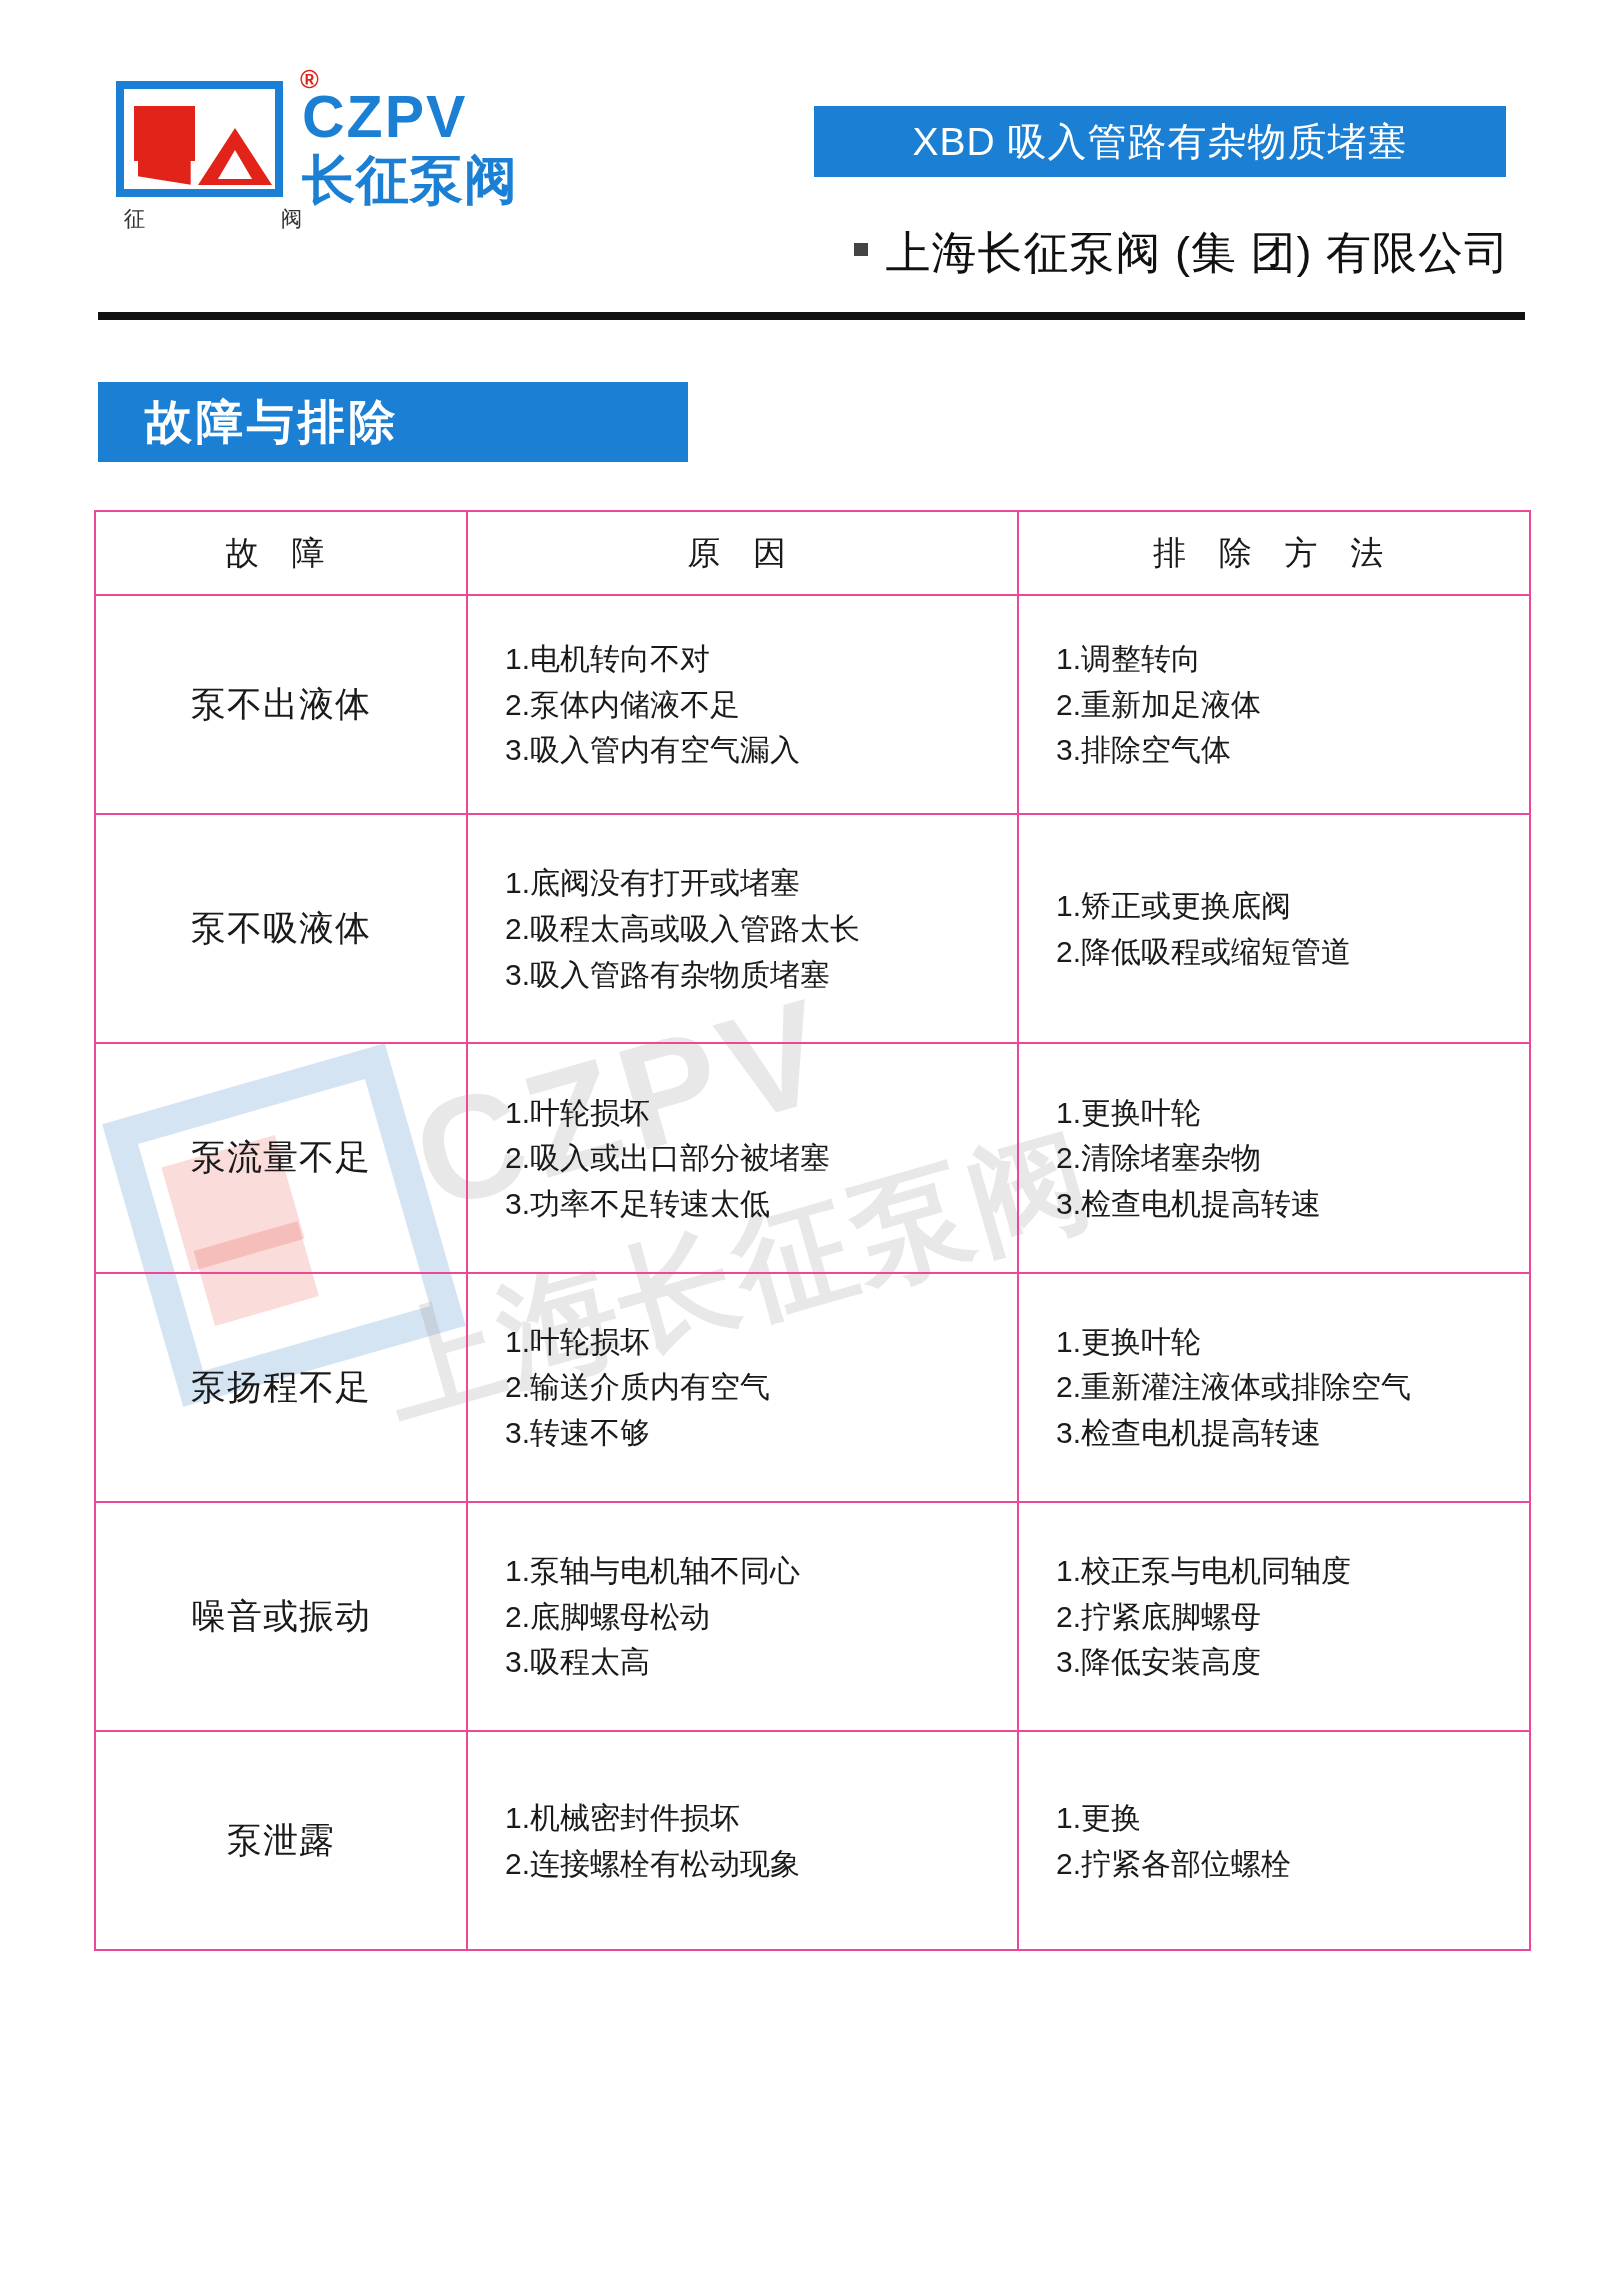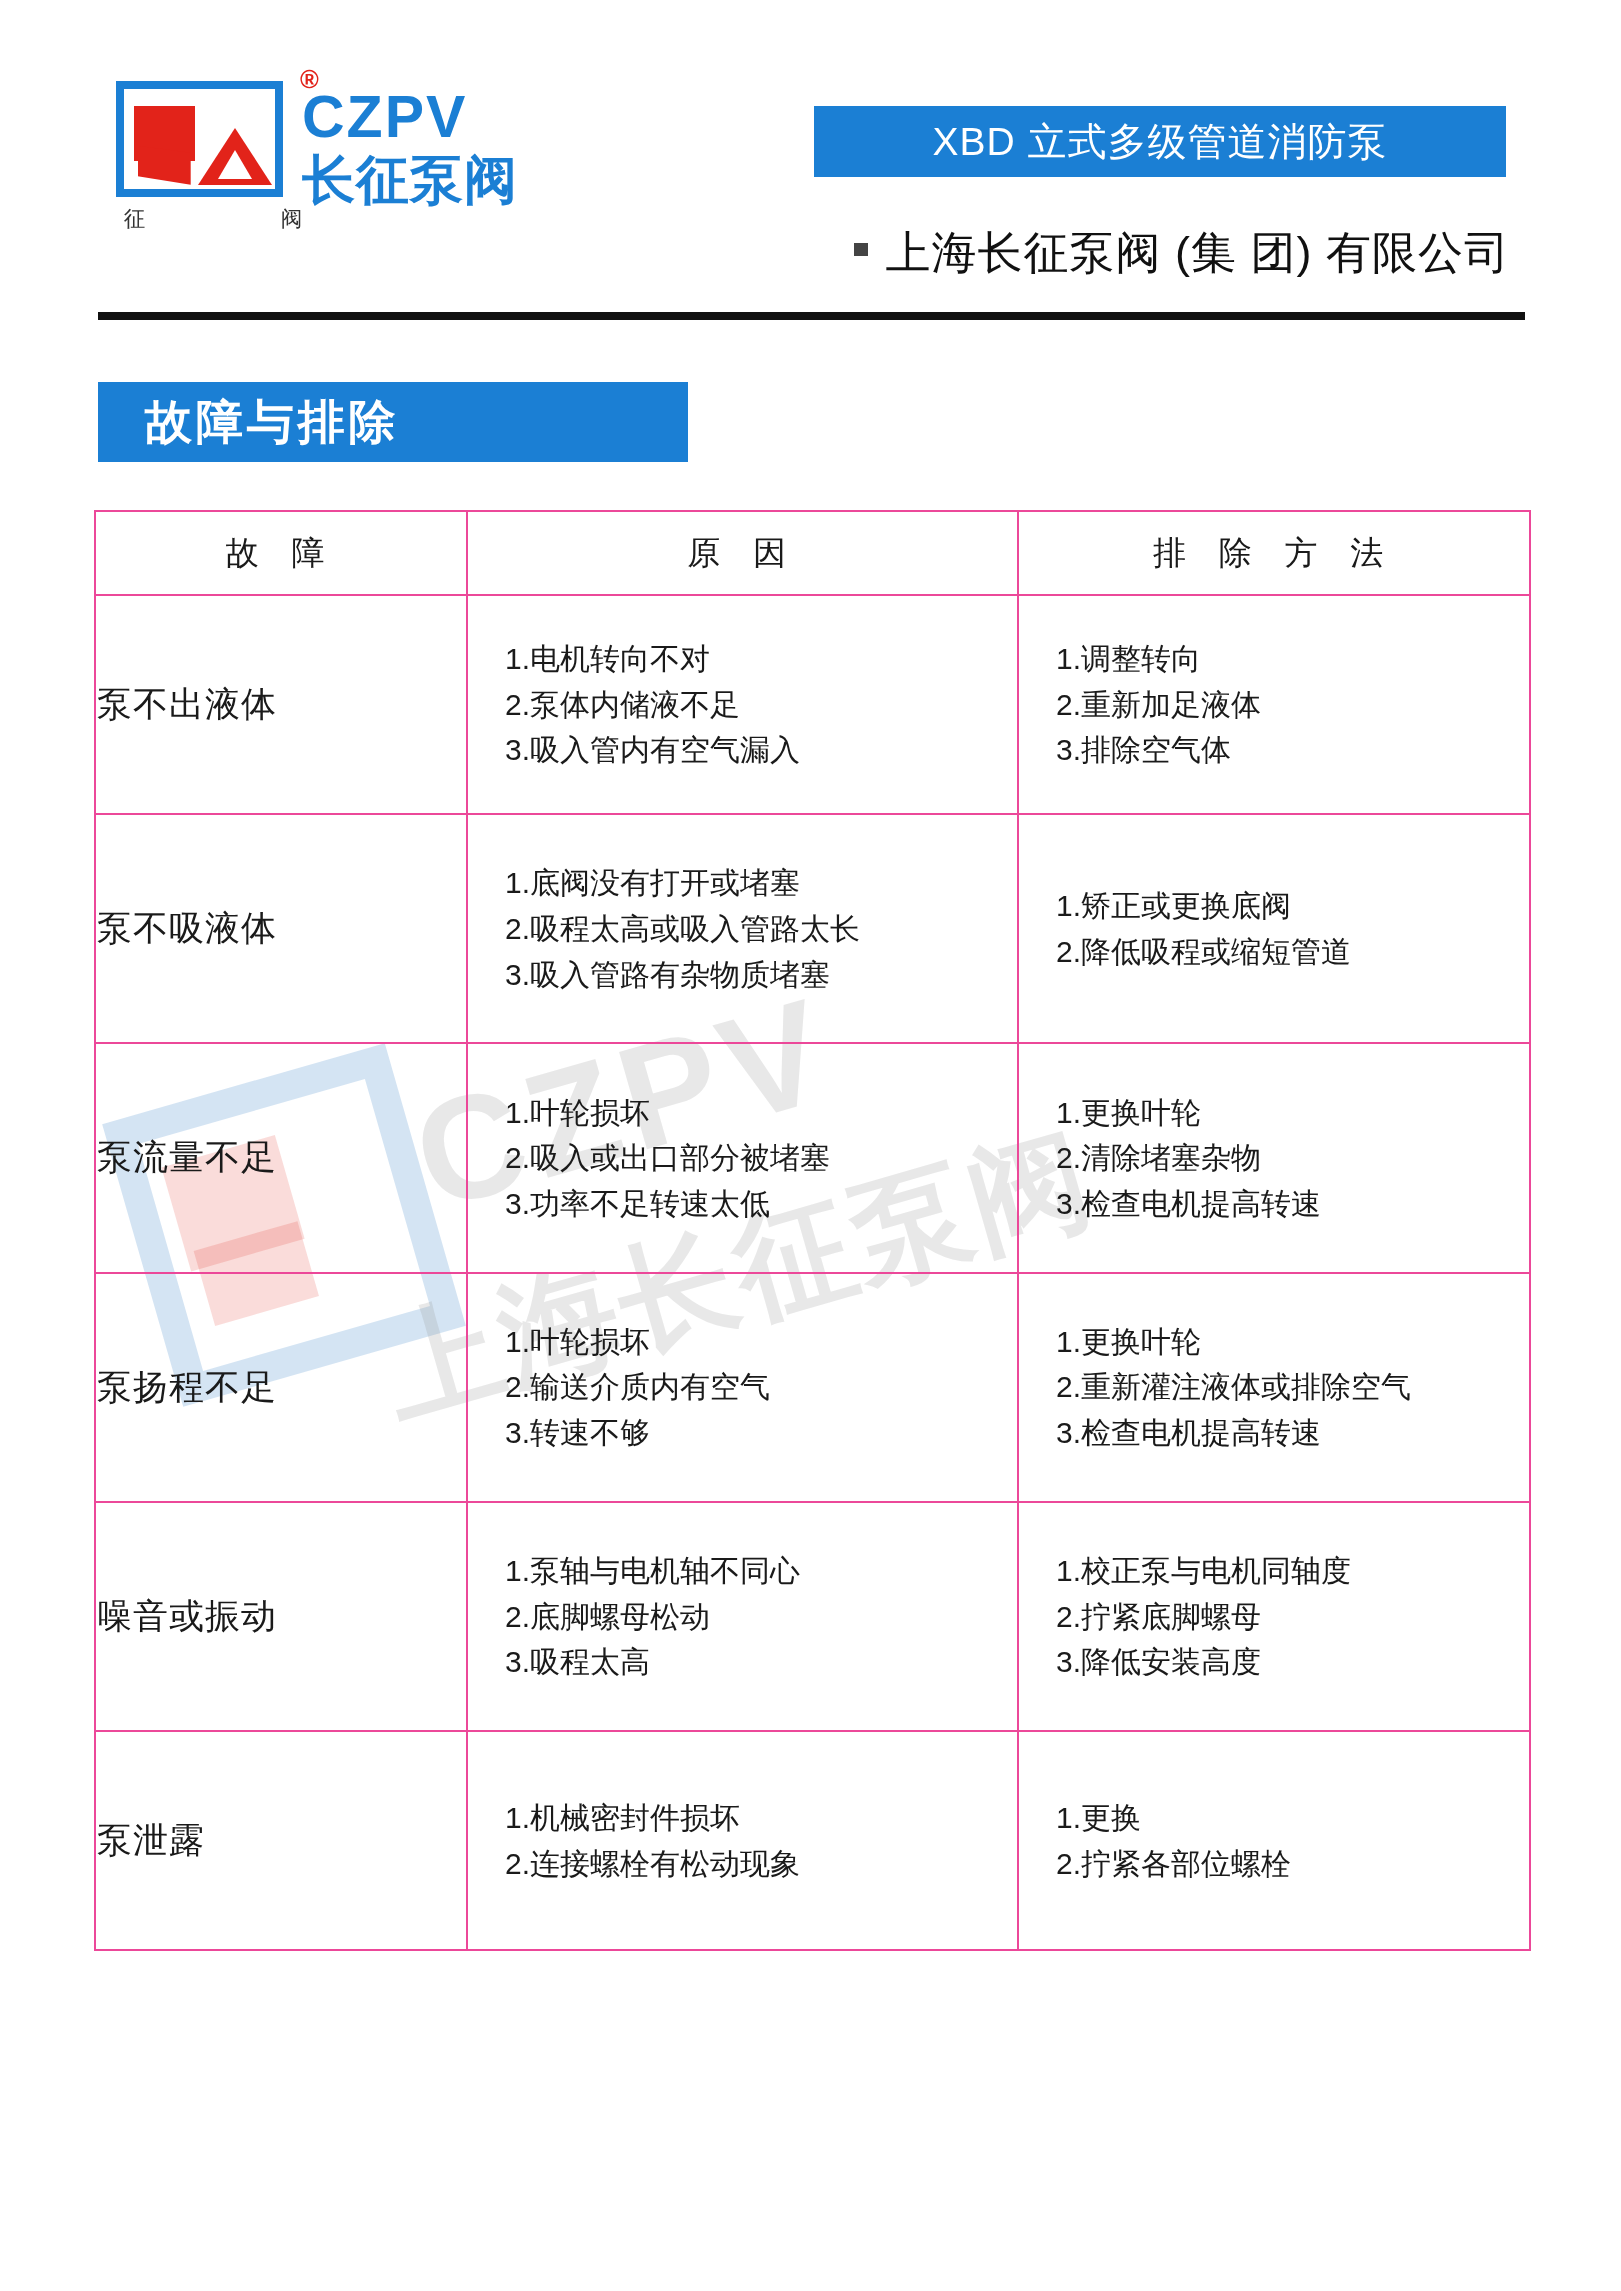--- a/index.html
+++ b/index.html
@@ -262,21 +262,21 @@
     font-size: 33px;
     font-weight: normal;
     text-align: center;
     letter-spacing: 11.8px;
   }
   .col-fault { width: 372px; }
   .col-cause { width: 551px; }
   .col-fix   { width: 512px; }
 
   td.fault-name {
-    text-align: left;
+    text-align: center;
     font-size: 35px;
     letter-spacing: 1px;
   }
   td.list-cell {
     padding: 17.6px 7.8px 17.6px 37px;
     font-size: 30px;
     line-height: 1.52;
   }
   td.list-cell .line {
     white-space: nowrap;
@@ -304,21 +304,21 @@
     <div class="logo-reg">®</div>
     <div class="logo-text-en">CZPV</div>
     <div class="logo-text-cn">长征泵阀</div>
     <div class="logo-sub">
       <span>征</span>
       <span class="gap"></span>
       <span>阀</span>
     </div>
   </div>
 
-  <div class="title-bar">XBD 立式多级管道消防泵</div>
+  <div class="title-bar">XBD 吸入管路有杂物质堵塞</div>
 
   <div class="company">
     <span class="bullet"></span><span>上海长征泵阀 (集 团) 有限公司</span>
   </div>
 
   <div class="header-rule"></div>
 </div>
 
 <div class="section-heading">故障与排除</div>
 

